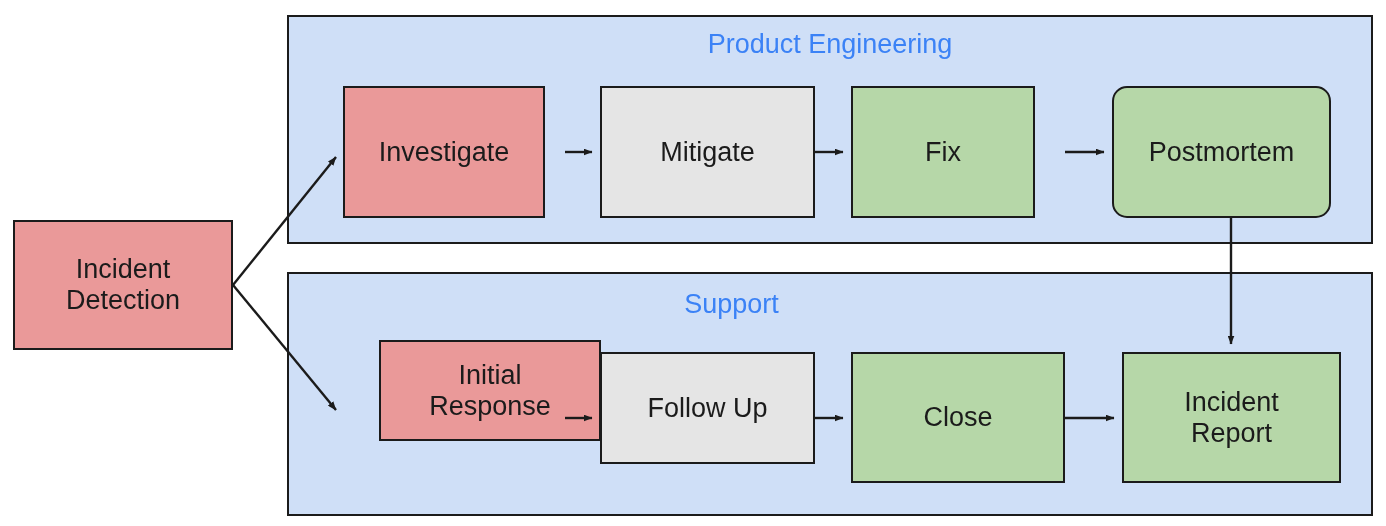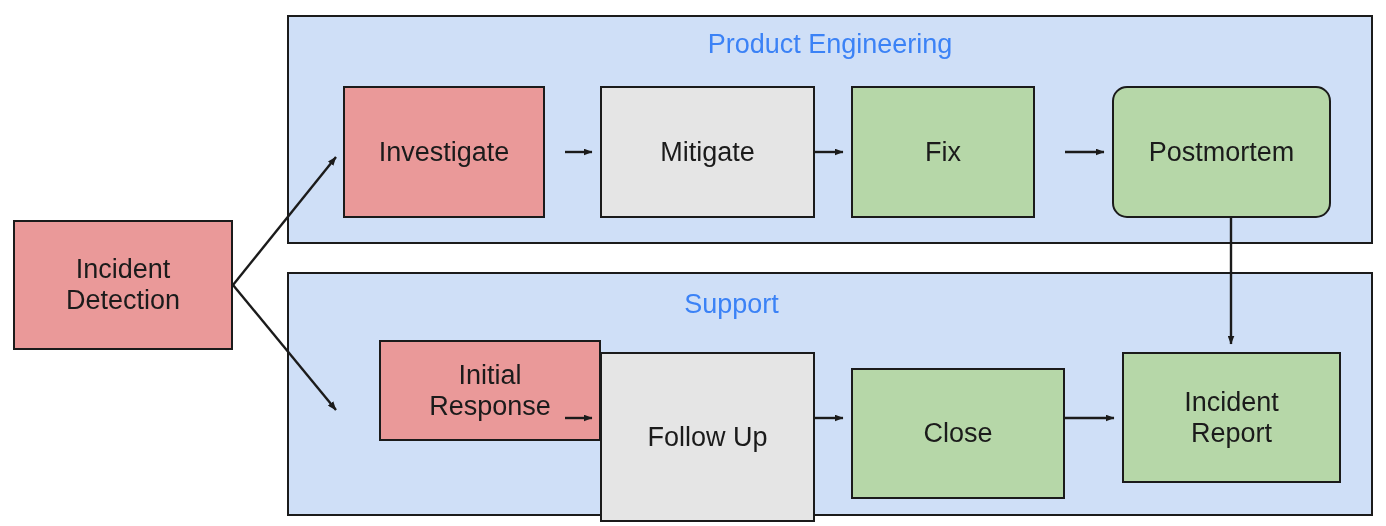--- a/index.html
+++ b/index.html
@@ -87,24 +87,24 @@
       </div>
       <div class="node fill-green" style="left: 1112px; top: 86px; width: 219px; height: 132px; border-radius: 15px;">
         <span class="node-label">Postmortem</span>
       </div>
       <div class="swimlane" style="left: 287px; top: 272px; width: 1086px; height: 244px;"></div>
       <div class="swimlane-title" style="top: 290px; left: 287px; width: 889px; position: absolute;">Support</div>
       <div class="node fill-red" style="left: 343px; top: 340px; width: 222px; height: 101px; margin-left: 36px;">
         <span class="node-label">Initial
 Response</span>
       </div>
-      <div class="node fill-yellow" style="left: 600px; top: 352px; width: 215px; height: 170px;">
+      <div class="node fill-yellow" style="left: 600px; top: 352px; width: 215px; height: 112px;">
         <span class="node-label">Follow Up</span>
       </div>
-      <div class="node fill-green" style="left: 851px; top: 352px; width: 214px; height: 131px; margin-top: 16px;">
+      <div class="node fill-green" style="left: 851px; top: 352px; width: 214px; height: 131px;">
         <span class="node-label">Close</span>
       </div>
       <div class="node fill-green" style="left: 1122px; top: 352px; width: 219px; height: 131px;">
         <span class="node-label">Incident
 Report</span>
       </div>
     </div>
 
   <div class="node fill-red" id="start-node" style="left: 13px; top: 220px; width: 220px; height: 130px;">
     <span class="node-label">Incident

